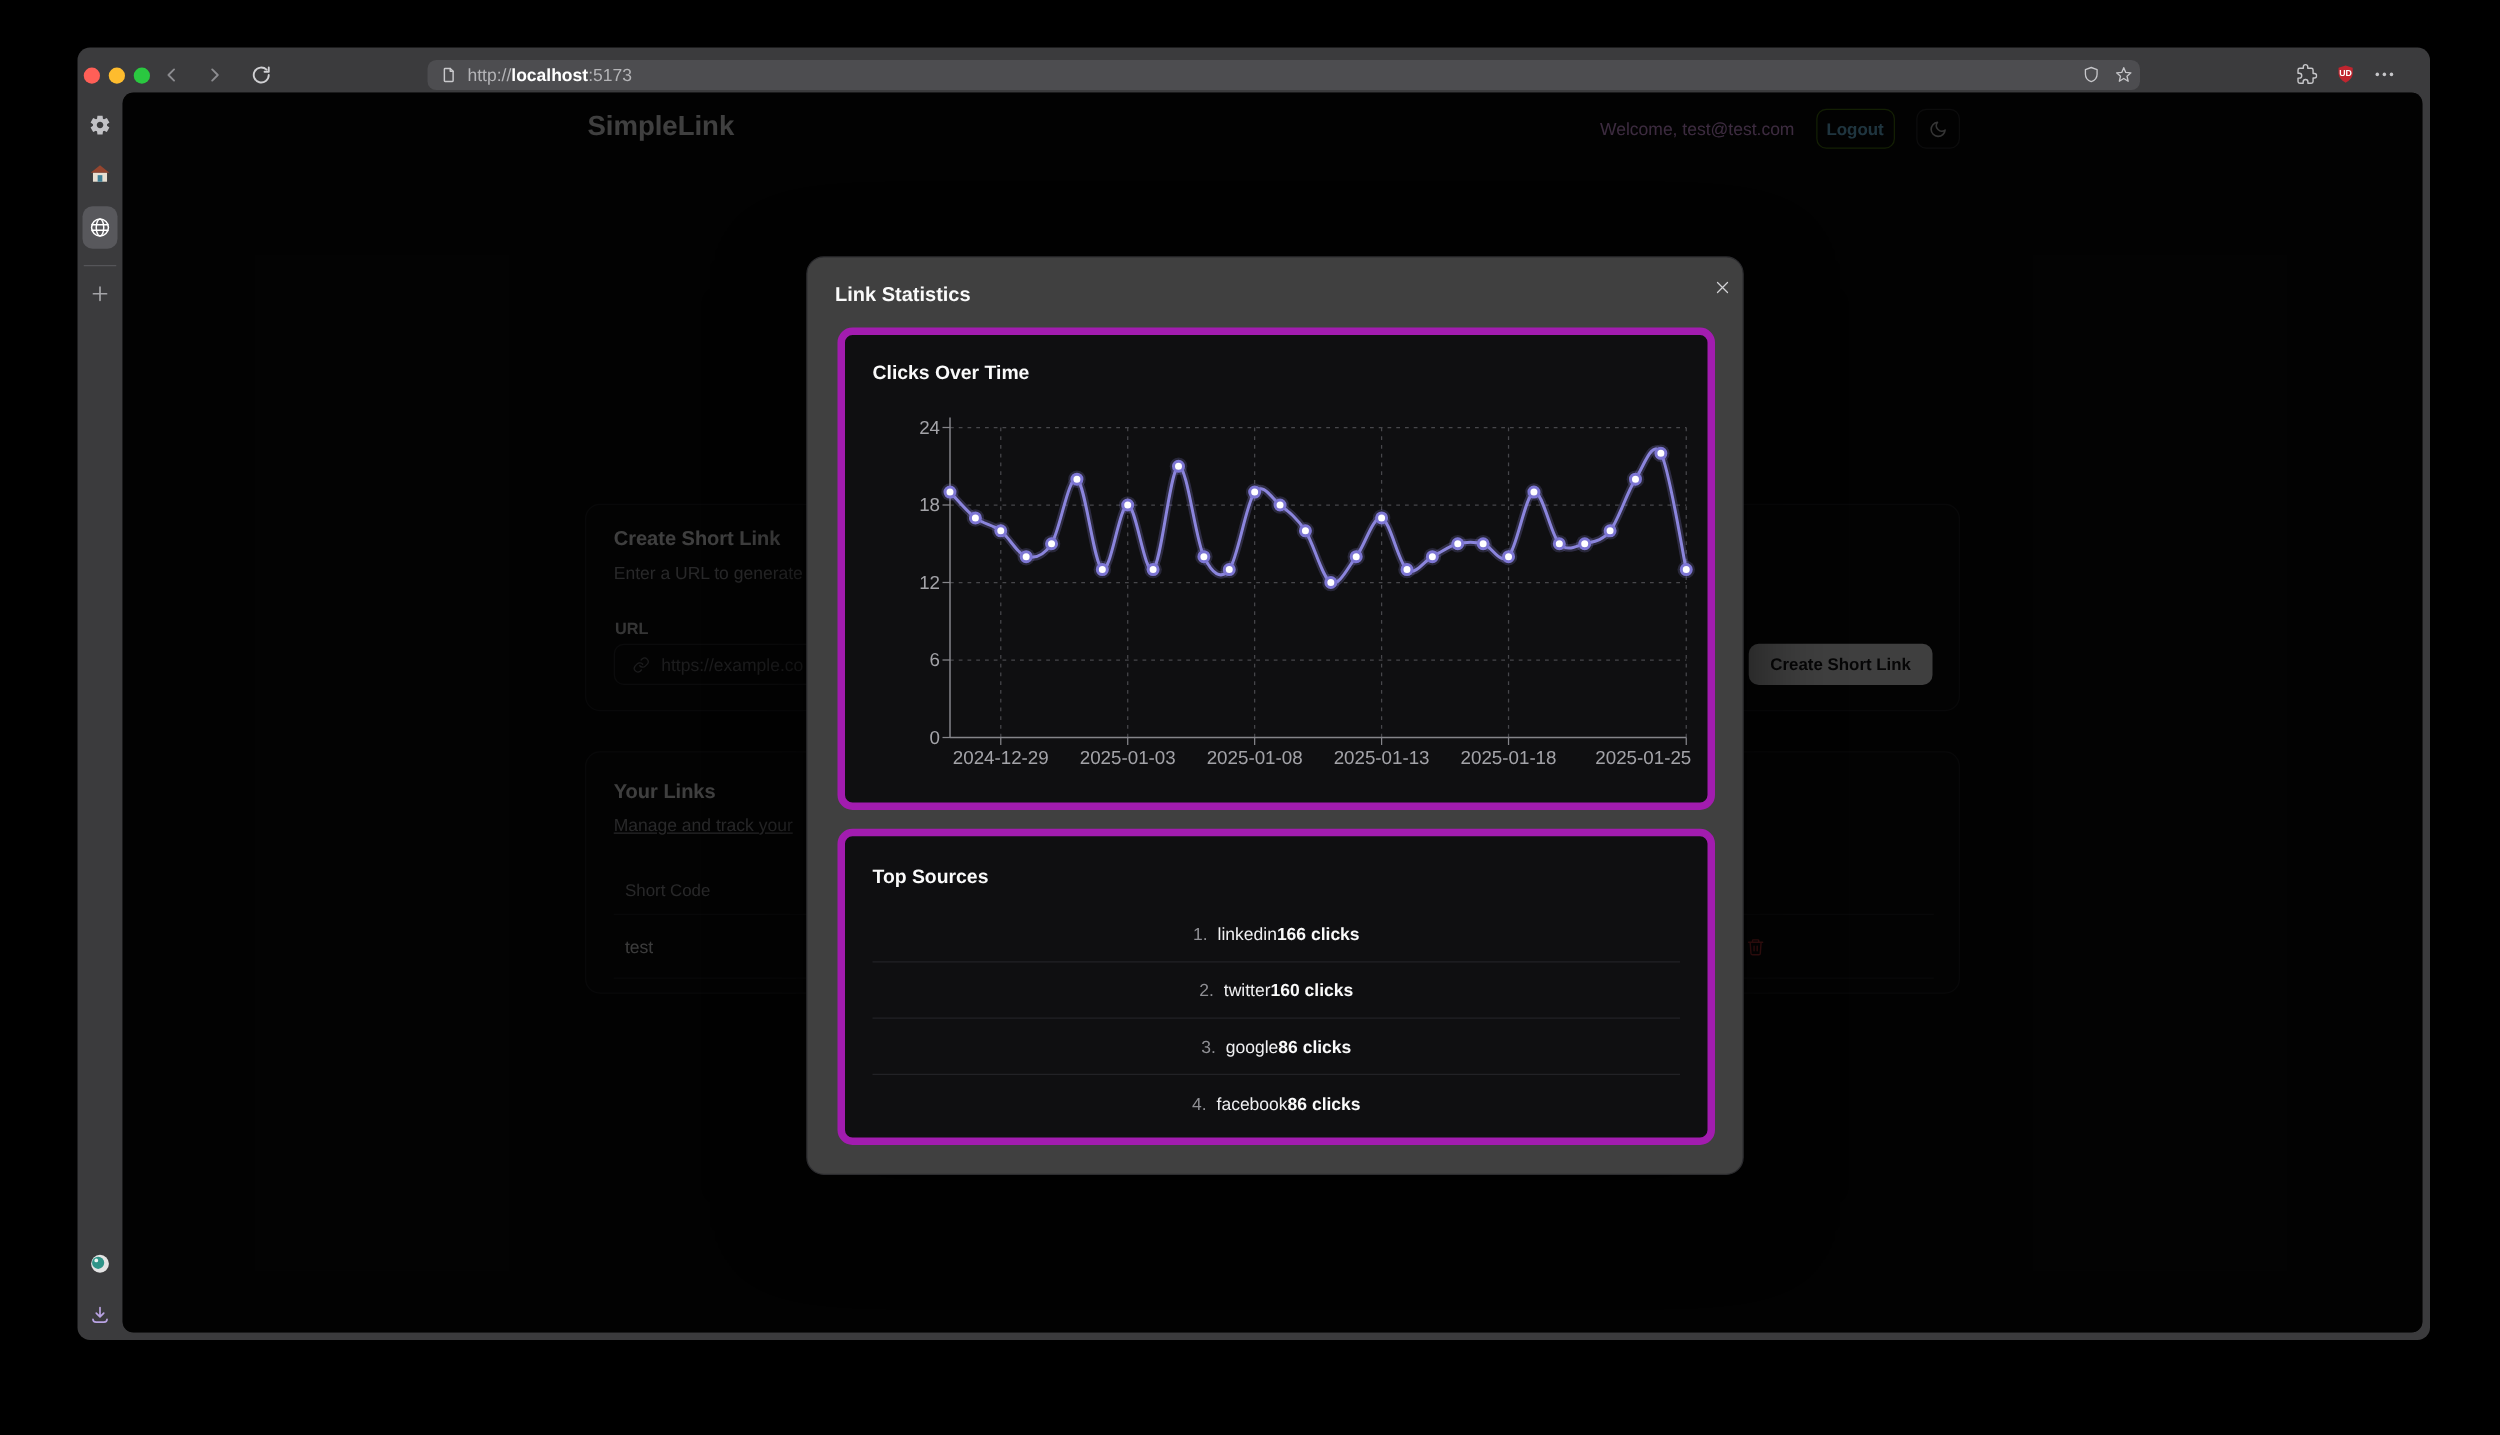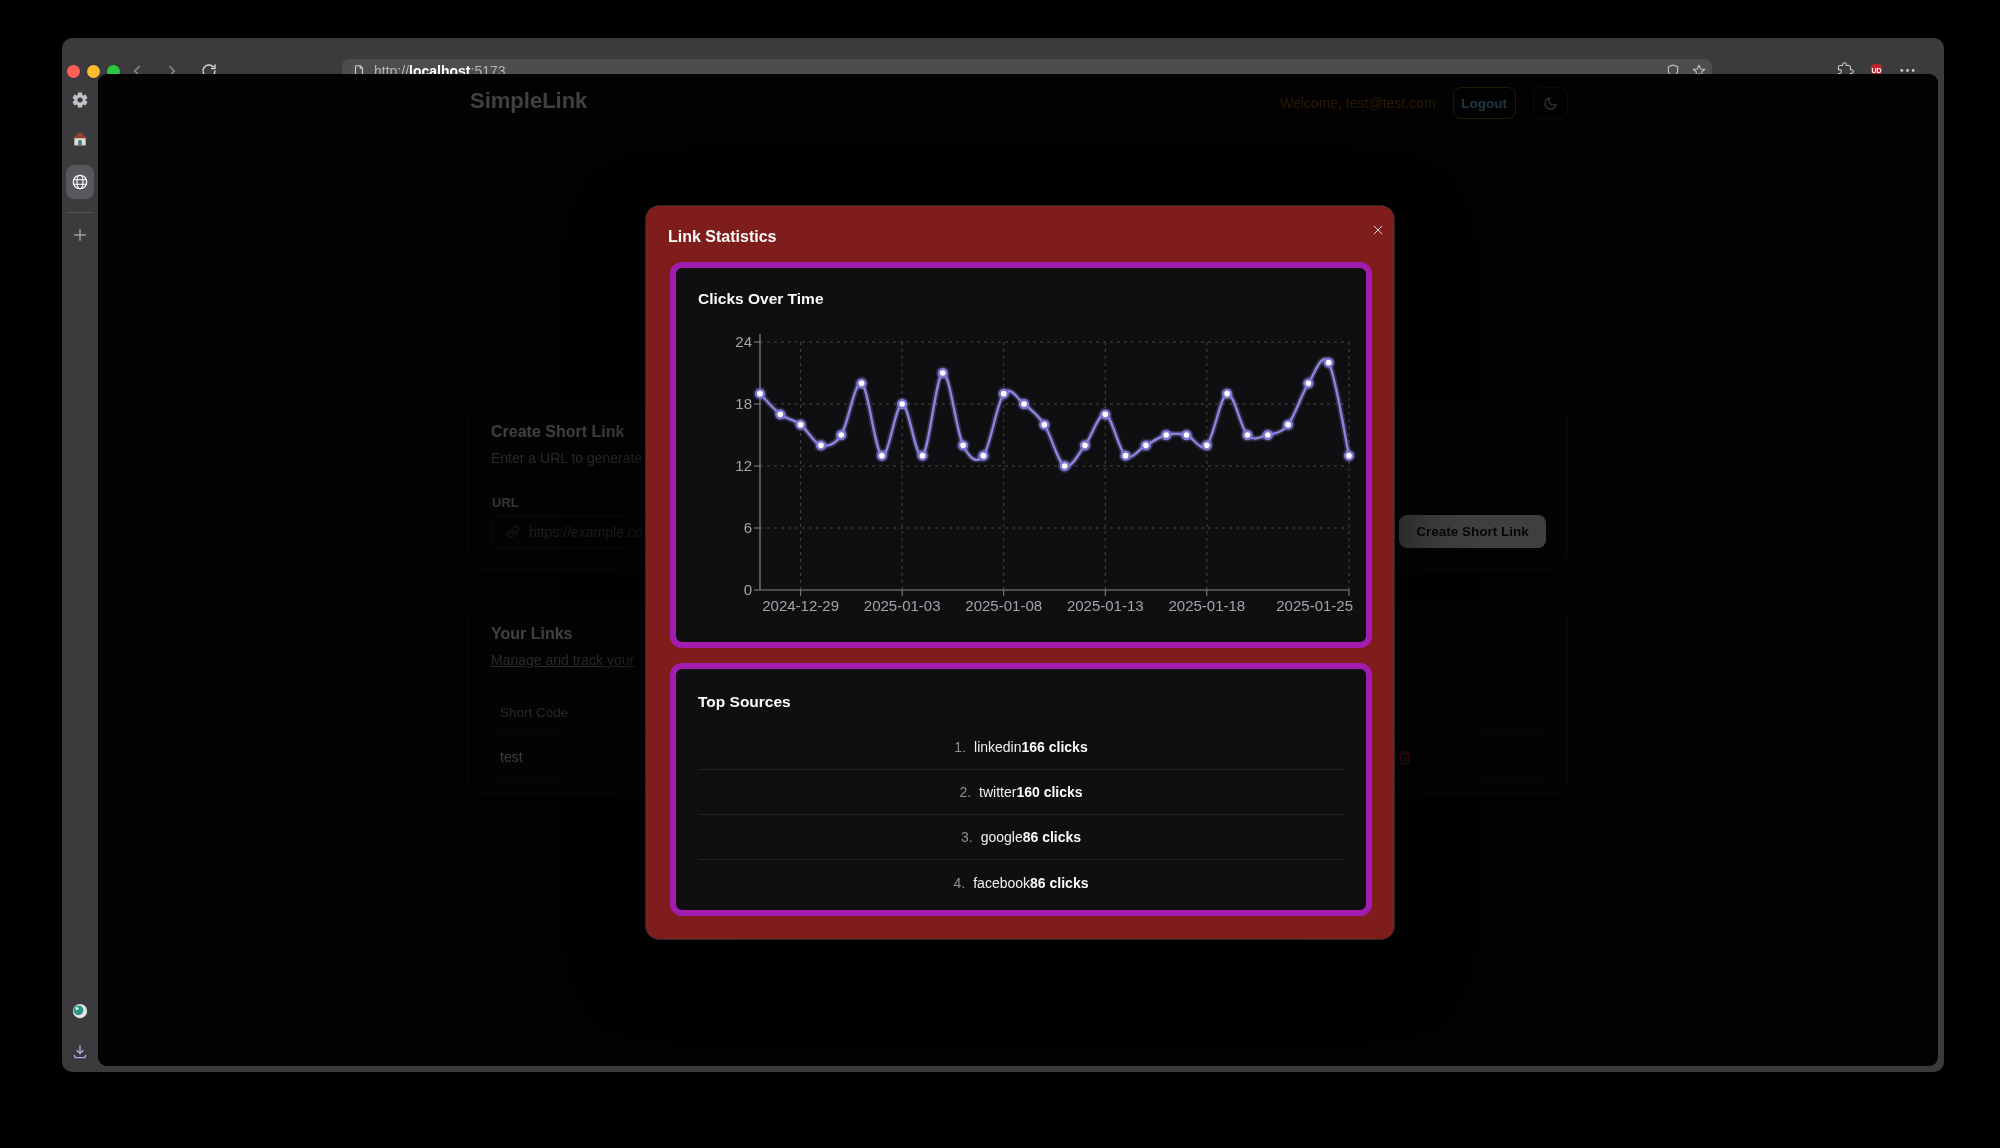--- a/index.html
+++ b/index.html
@@ -1,18 +1,18 @@
 <!DOCTYPE html>
 <html><head>
 <meta charset="utf-8">
 <style>
   * { margin:0; padding:0; box-sizing:border-box; }
   html,body { width:2000px; height:1148px; background:#000; font-family:"Liberation Sans",sans-serif; overflow:hidden; }
   .window { position:absolute; left:62px; top:38px; width:1882px; height:1034px; background:#3b3b3d; border-radius:10px; }
-  .toolbar { position:absolute; left:0; top:15px; right:0; height:20px; }
+  .toolbar { position:absolute; left:0; top:4px; right:0; height:20px; }
   .tl { position:absolute; top:11.5px; width:13px; height:13px; border-radius:50%; }
   .tl.r { left:5px; background:#ff5f57; }
   .tl.y { left:25px; background:#febc2e; }
   .tl.g { left:45px; background:#2ac840; }
   .navic { position:absolute; top:9px; width:18px; height:18px; color:#8c8c90; }
   .navic svg { width:18px; height:18px; display:block; }
   .urlbar { position:absolute; left:280px; top:6px; width:1370px; height:24px; background:#4d4d50; border-radius:7px; display:flex; align-items:center; padding-left:10px; font-size:14px; color:#b4b4b7; }
   .urlbar .docic { width:14px; height:14px; margin-right:8px; color:#c9c9cc; flex:0 0 auto; }
   .urlbar .host { color:#fff; font-weight:700; }
   .urlbar-icons { position:absolute; right:5px; top:4px; display:flex; gap:10px; color:#c6c6c9; }
@@ -24,21 +24,21 @@
   .sidebar { position:absolute; left:0; top:36px; width:36px; bottom:0; }
   .side-ic { position:absolute; left:9px; width:18px; height:18px; color:#bfbfc3; }
   .side-ic svg { width:18px; height:18px; display:block; }
   .active-tab { position:absolute; left:4px; top:91px; width:28px; height:34px; background:#58585c; border-radius:8px; }
   .active-tab svg { position:absolute; left:5px; top:8px; width:18px; height:18px; color:#fff; }
   .side-divider { position:absolute; left:5px; top:138px; width:26px; height:1px; background:#555559; }
   .content { position:absolute; left:36px; top:36px; width:1840px; height:992px; background:#0a0a0a; border-radius:9px; overflow:hidden;padding-left:26px; }
   
   .brand { position:absolute; left:372px; top:14px; font-size:22px; font-weight:700; color:#fafafa; }
   .hdr-right { position:absolute; left:1182px; top:13px; width:288px; height:32px; display:flex; align-items:center; justify-content:flex-end; gap:17px; }
-  .welcome { font-size:14px; color:#a16207; white-space:nowrap; }
+  .welcome { font-size:14px; color:#f0abfc; white-space:nowrap; }
   .logout { width:64px; height:32px; border:1px solid #4d7c0f; border-radius:8px; background:transparent; color:#7dd3fc; font-size:13.5px; font-weight:600; font-family:inherit; }
   .moonbtn { width:36px; height:32px; border:1px solid #303033; border-radius:8px; background:transparent; color:#d4d4d4; display:flex; align-items:center; justify-content:center; }
   .moonbtn svg { width:15px; height:15px; }
   .card { position:absolute; background:#0d0d0e; border:1px solid #232326; border-radius:12px; }
   .card h2 { position:absolute; left:22px; font-size:16px; font-weight:700; color:#fafafa; }
   .card .desc { position:absolute; left:22px; font-size:14px; color:#9e9ea2; }
   .card1 { left:370px; top:329px; width:1100px; height:166px; }
   .card1 h2 { top:19px; }
   .card1 .desc { top:46px; }
   .url-label { position:absolute; left:23px; top:91px; font-size:13px; font-weight:600; color:#d4d4d4; }
@@ -48,21 +48,21 @@
   .card2 { left:370px; top:527px; width:1100px; height:194px; }
   .card2 h2 { top:23px; }
   .card2 .desc { top:50px;text-decoration:underline; }
   .table { position:absolute; left:22px; top:91px; width:1056px; }
   .thead { height:39px; border-bottom:1px solid #232326; display:flex; align-items:center; padding-left:9px; font-size:13.5px; color:#9e9ea2; }
   .trow { height:51px; border-bottom:1px solid #232326; display:flex; align-items:center; padding-left:9px; font-size:14px; color:#ececec; position:relative; }
   .trash { position:absolute; left:906px; top:18px; width:15px; height:15px; color:#ef4444; }
   .trash svg { width:15px; height:15px; }
   .overlay { position:absolute; left:0; top:0; right:0; bottom:0; background:rgba(0,0,0,0.75); }
   
-  .modal { position:absolute; left:547px; top:131px; width:750px; height:735px; background:#7f1d1d; border:1px solid #2c2c2f; border-radius:14px; box-shadow:0 24px 70px rgba(0,0,0,0.7); }
+  .modal { position:absolute; left:547px; top:131px; width:750px; height:735px; background:#404040; border:1px solid #2c2c2f; border-radius:14px; box-shadow:0 24px 70px rgba(0,0,0,0.7); }
   .modal-title { position:absolute; left:22px; top:22px; font-size:16px; font-weight:700; color:#fafafa; }
   .modal-close { position:absolute; right:8px; top:16px; width:16px; height:16px; color:#d2d2d5; }
   .modal-close svg { width:16px; height:16px; }
   .mcard { position:absolute; left:24px; width:702px; background:#0f0f11; border:6px solid #a21caf; border-radius:12px; }
   .mcard h3 { position:absolute; left:22px; font-size:15.5px; font-weight:700; color:#fafafa; }
   .mcard-chart { top:56px; height:386px; }
   .mcard-chart h3 { top:22px; }
   .mcard-sources { top:457px; height:253px; }
   .mcard-sources h3 { top:24px; }
   .chart-svg { position:absolute; left:0; top:0; width:702px; height:386px; overflow:visible; }

